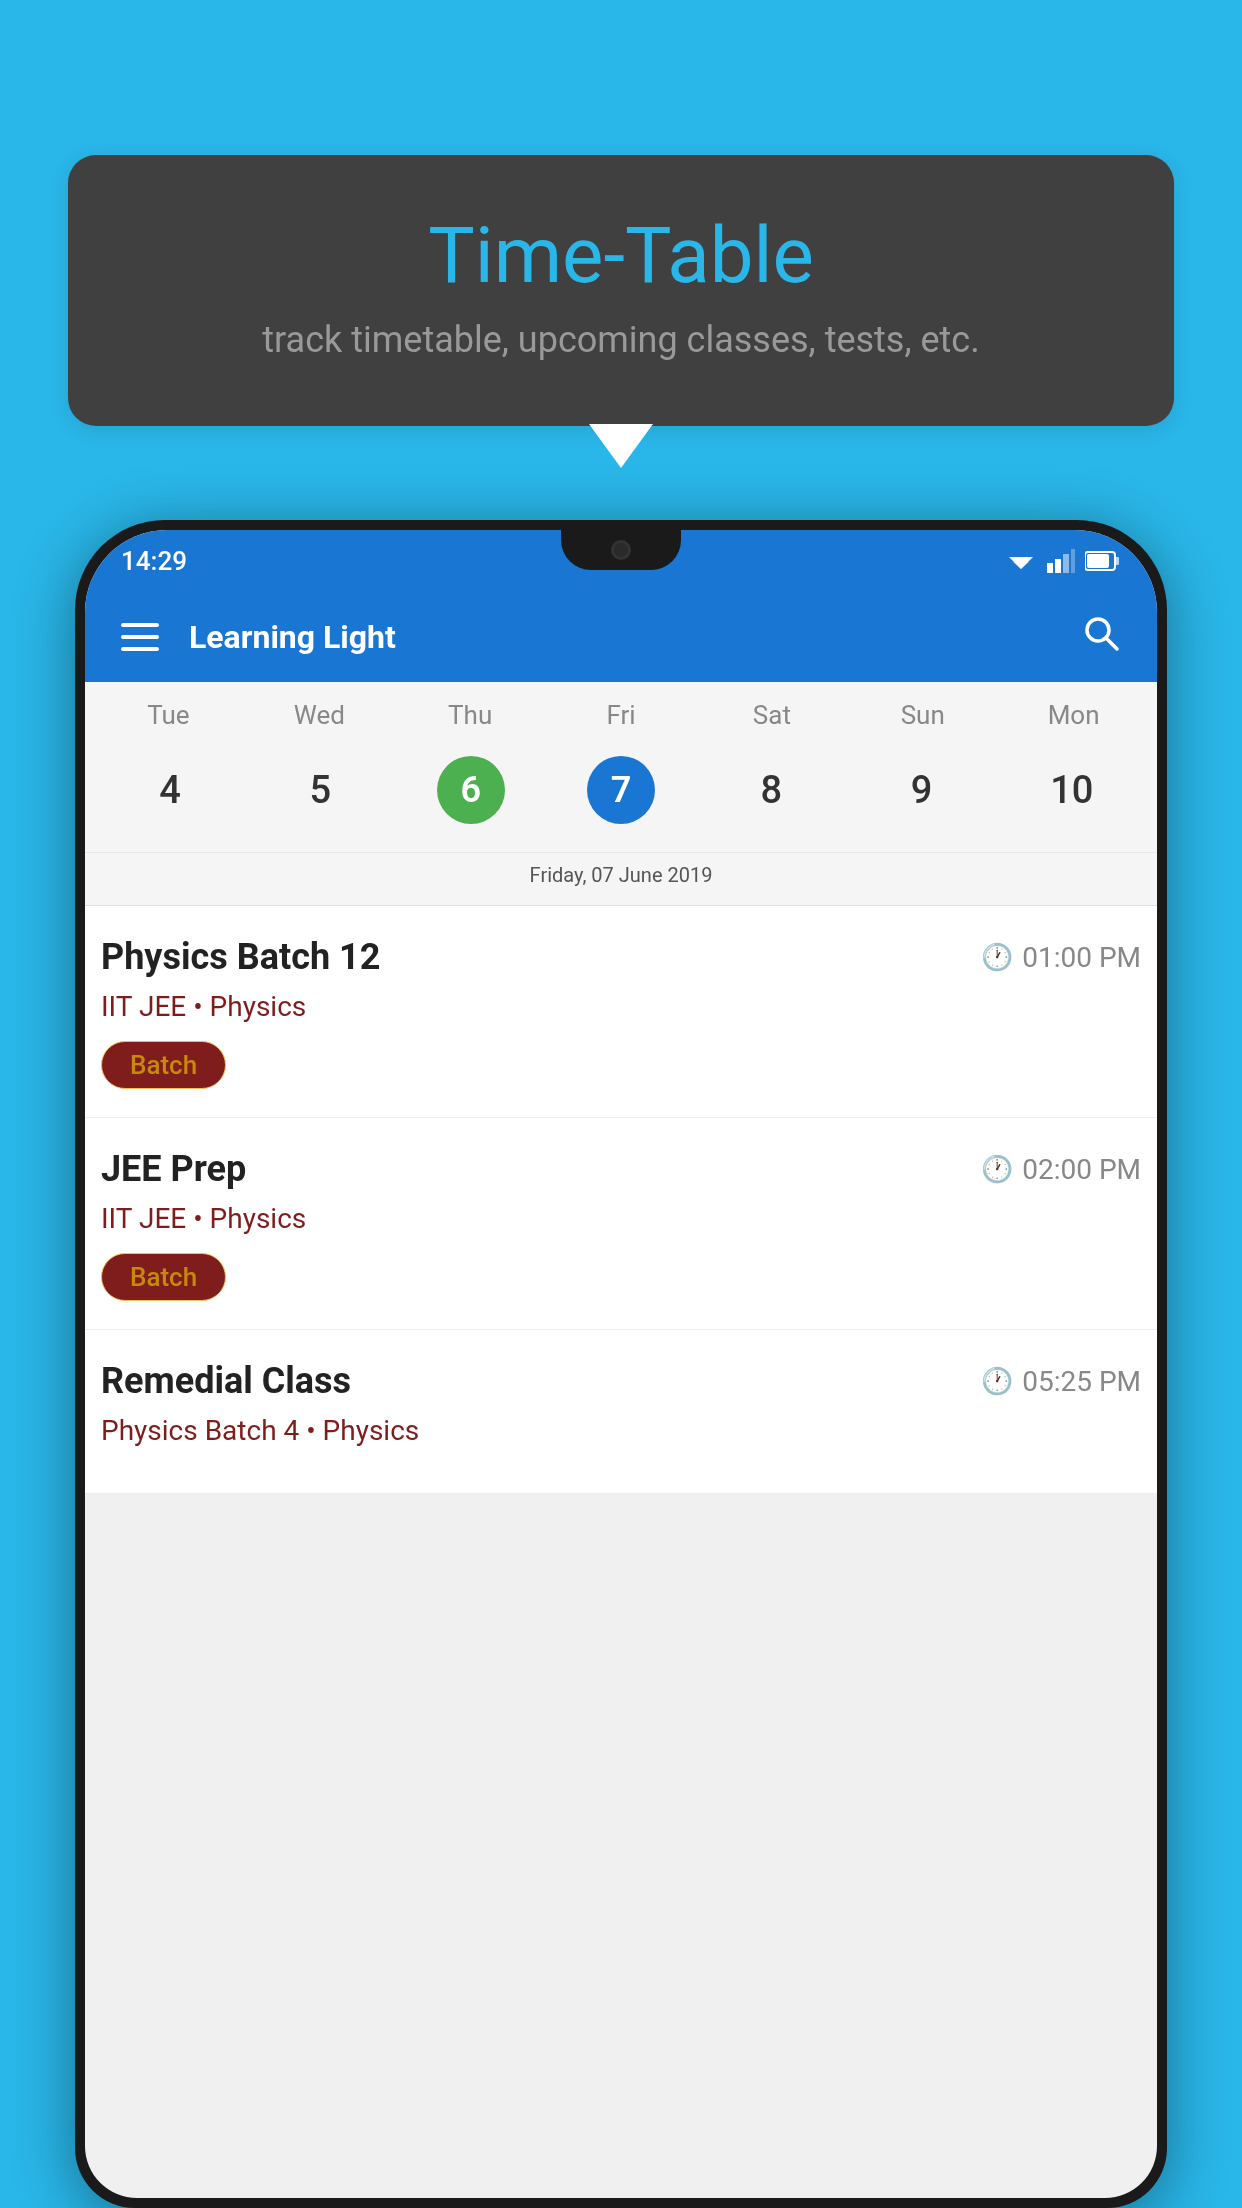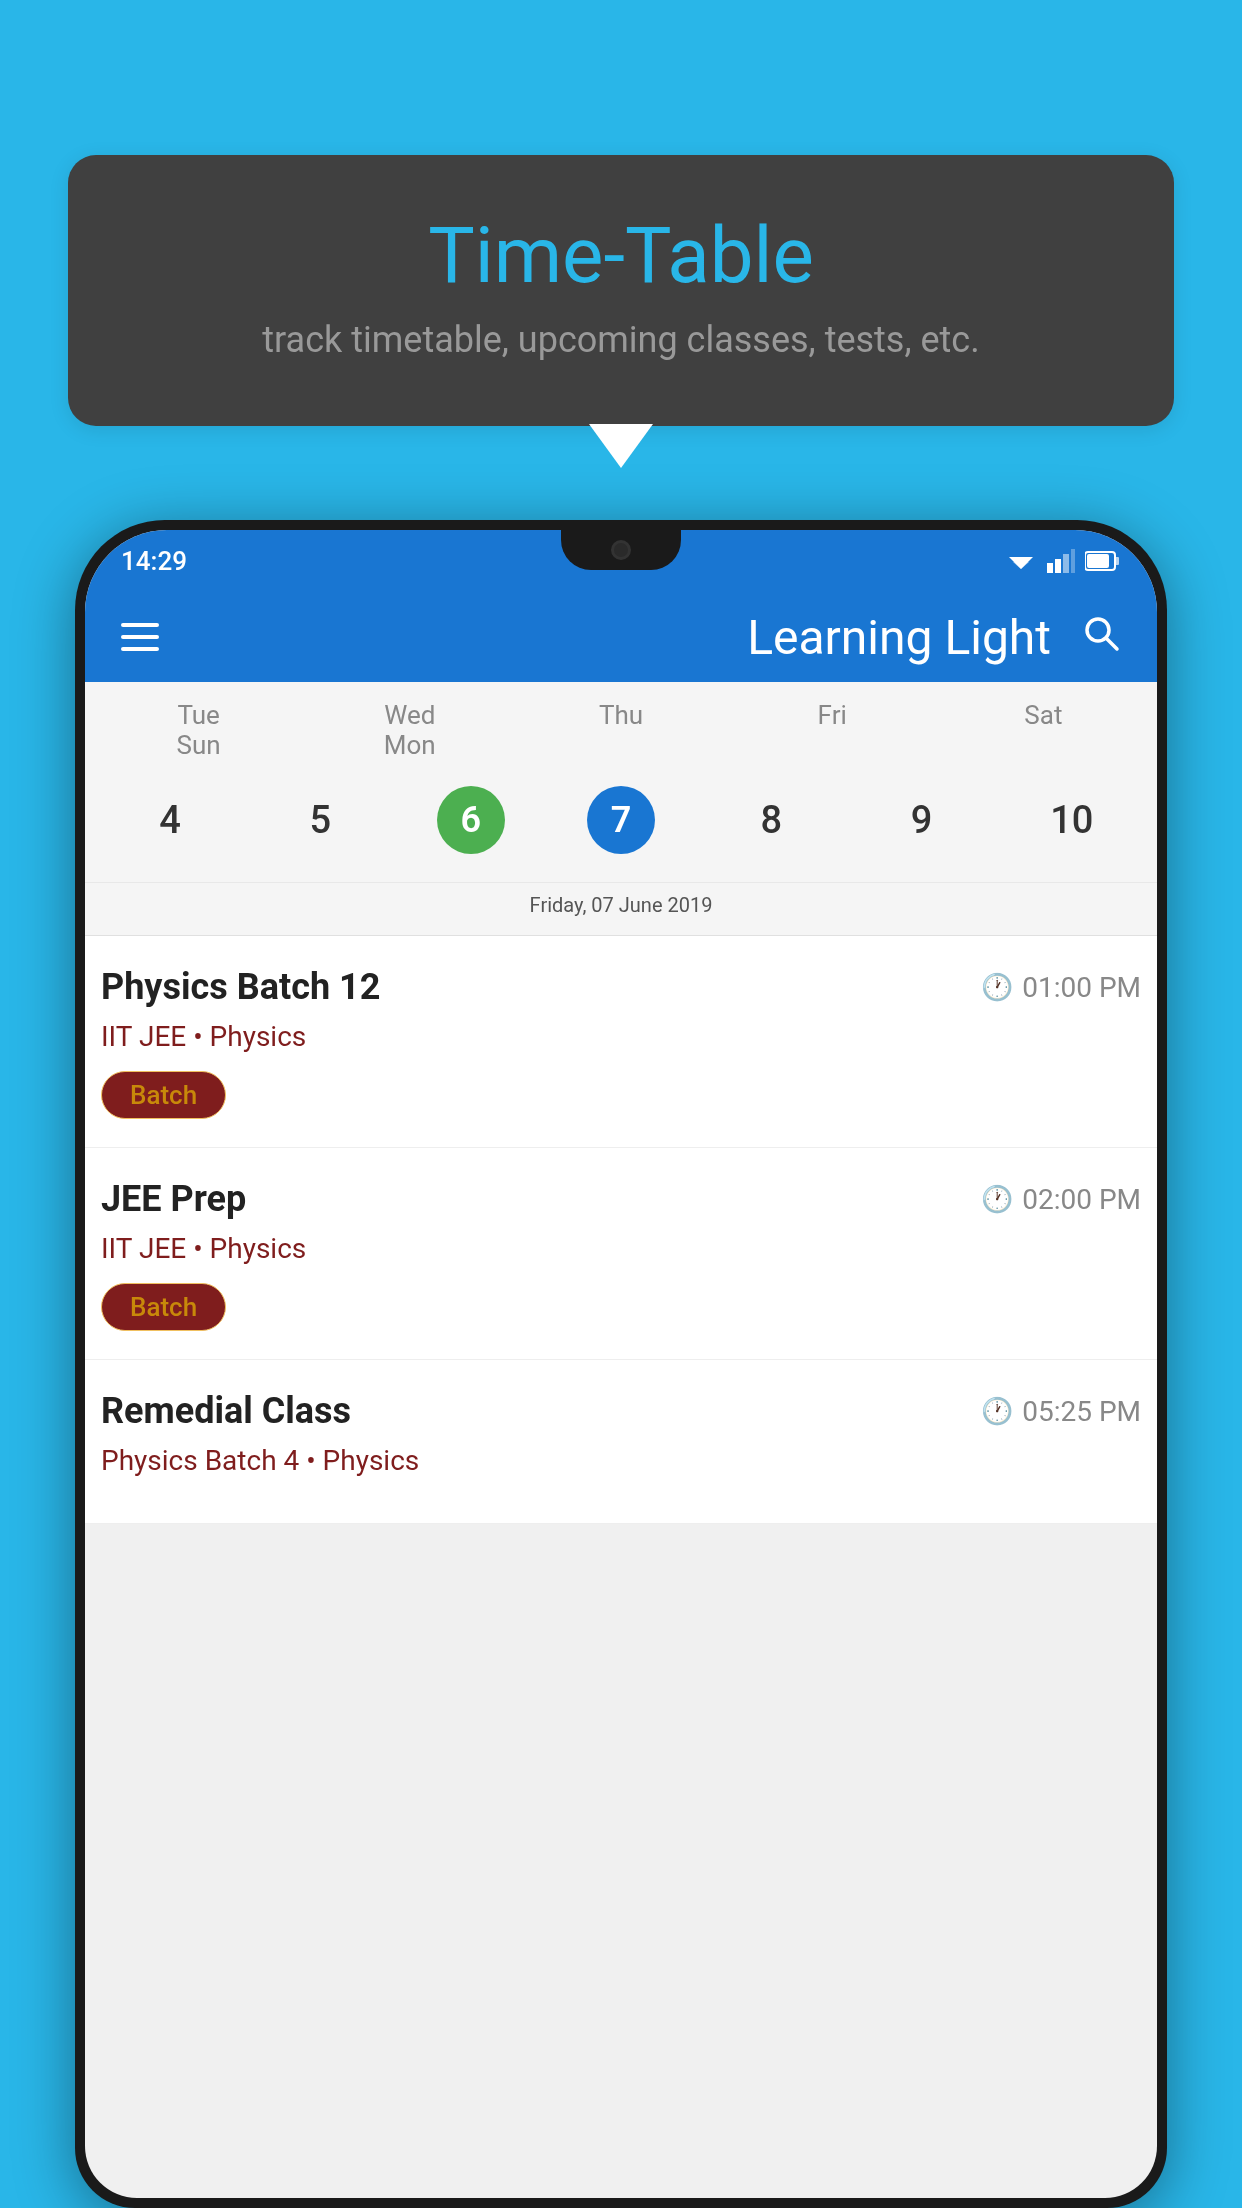--- a/index.html
+++ b/index.html
@@ -130,24 +130,24 @@
       background: #1976D2;
       height: 90px;
       display: flex;
       align-items: center;
       padding: 0 36px;
       gap: 30px;
     }
 
     .app-bar-title {
       color: white;
-      font-size: 48px;
-      font-weight: 400;
+      font-size: 32px;
+      font-weight: 700;
       flex: 1;
-      text-align: right;
+      text-align: left;
     }
 
     .hamburger-icon {
       display: flex;
       flex-direction: column;
       gap: 8px;
       cursor: pointer;
     }
 
     .hamburger-icon span {
@@ -165,21 +165,21 @@
     }
 
     
     .calendar-strip {
       background: #f5f5f5;
       border-bottom: 1px solid #e0e0e0;
     }
 
     .day-headers {
       display: grid;
-      grid-template-columns: repeat(5, 1fr);
+      grid-template-columns: repeat(7, 1fr);
       padding: 18px 8px 8px;
     }
 
     .day-header {
       text-align: center;
       font-size: 26px;
       color: #888;
       font-weight: 400;
     }
 

